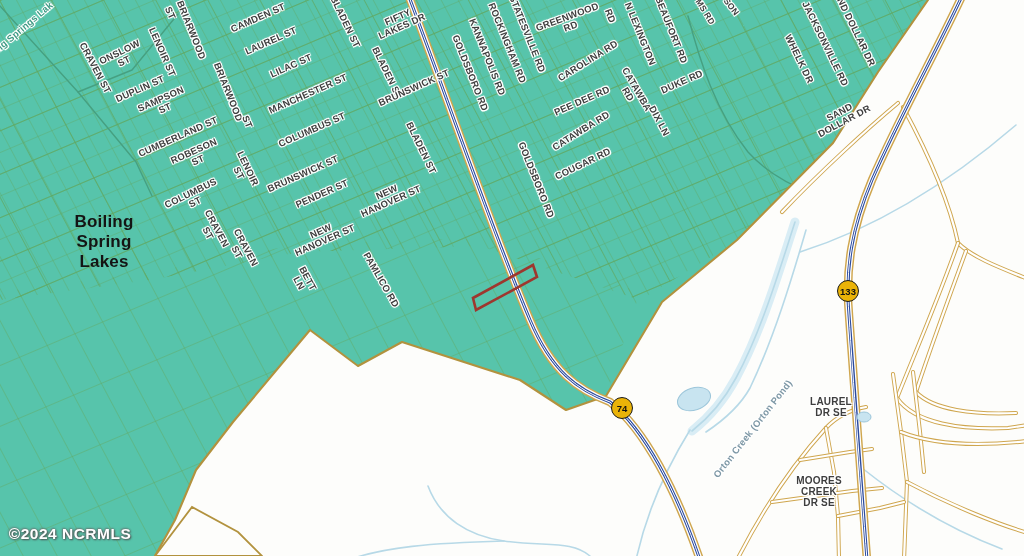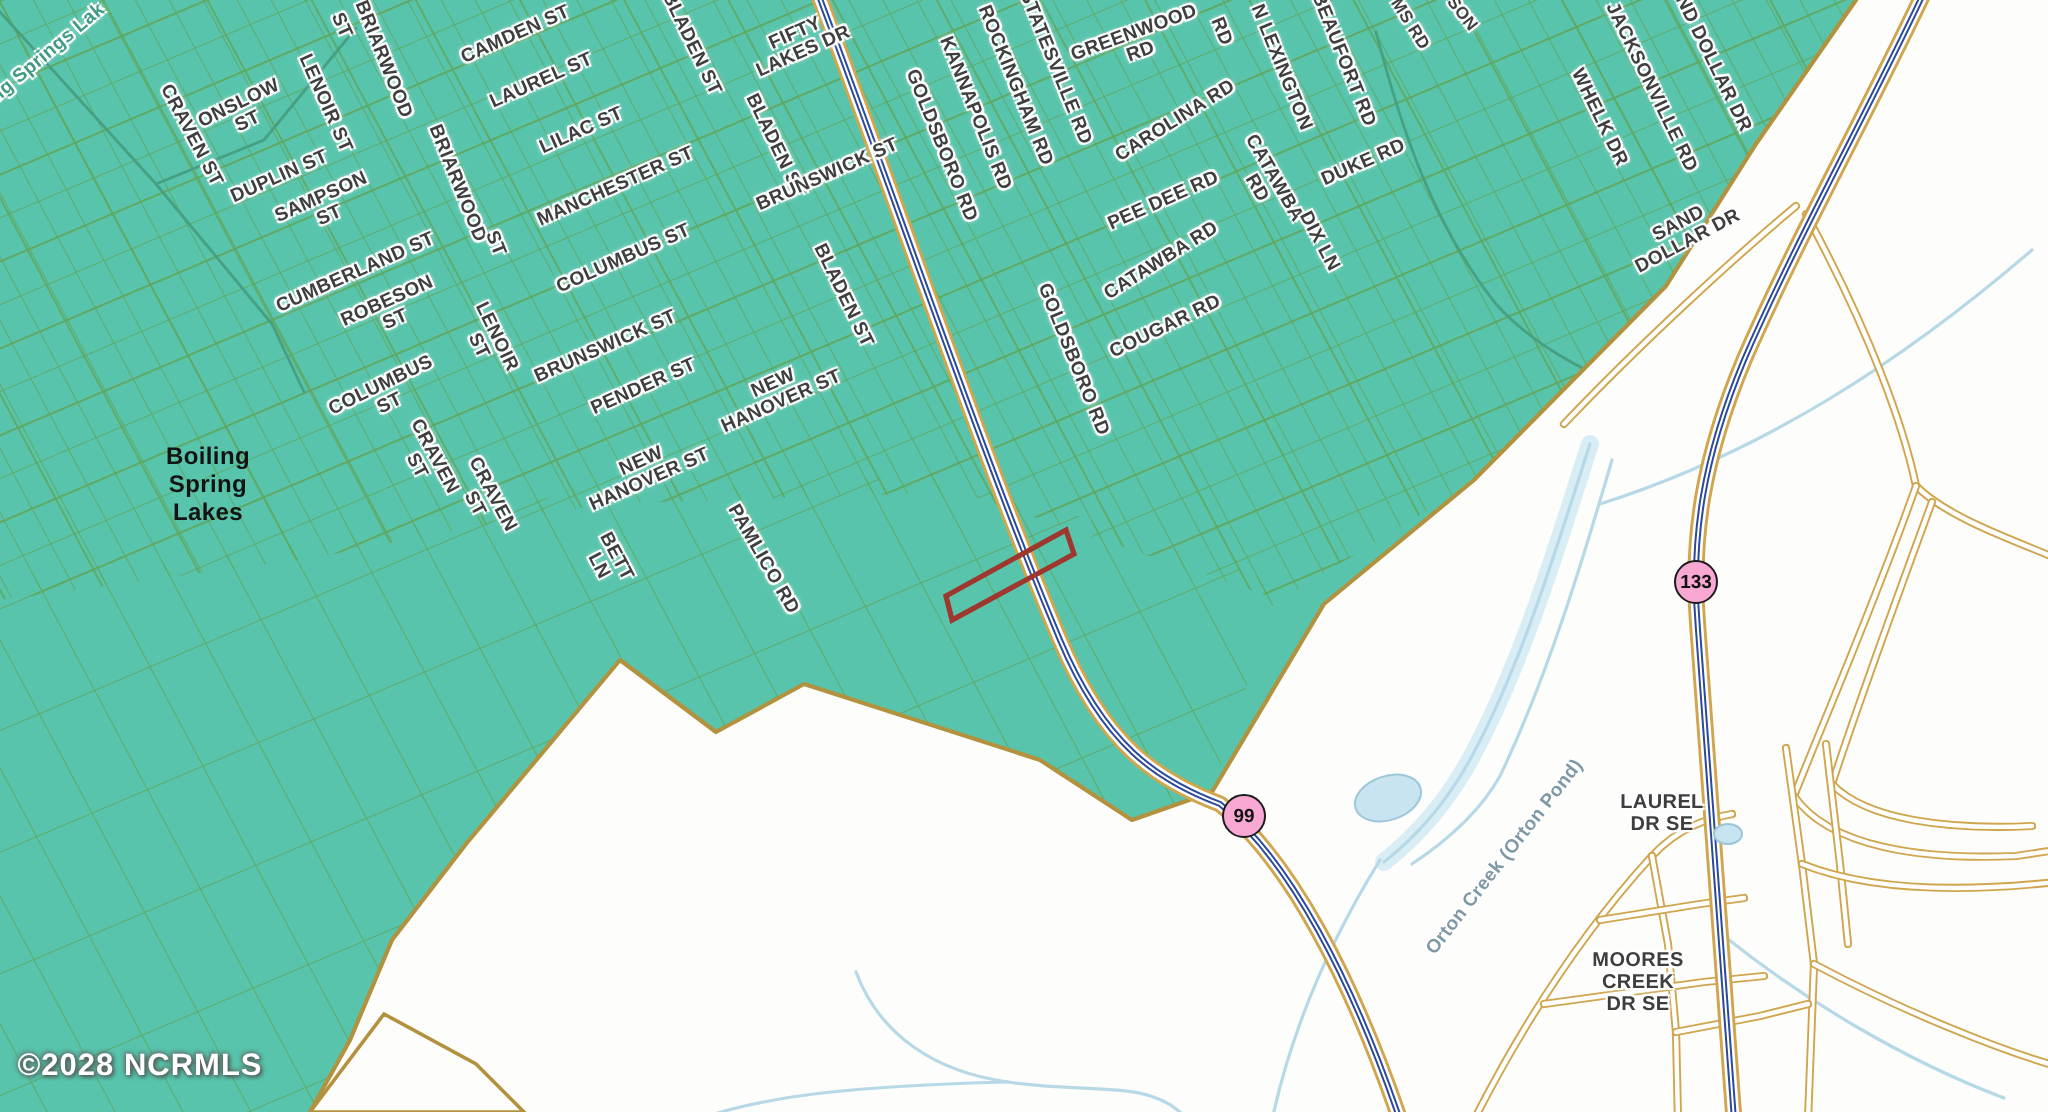--- a/index.html
+++ b/index.html
@@ -13,30 +13,30 @@
     letter-spacing:.2px;white-space:pre;text-align:center;line-height:1.08;
     transform-origin:center;
     text-shadow:-1px -1px 0 #fff,1px -1px 0 #fff,-1px 1px 0 #fff,1px 1px 0 #fff,0 0 2px #fff,0 0 3px #fff;
     pointer-events:none;
   }
   .lbl.street-sm{font-size:8.5px;}
   .lbl.place{font-size:10px;}
   .lbl.lake{color:#3f9a84;}
   .lbl.water{color:#7e98a6;}
   .lbl.area{
-    color:#141414;font-size:12px;line-height:1.18;letter-spacing:.2px;
+    color:#141414;font-size:17px;line-height:1.18;letter-spacing:.2px;
     text-shadow:none;
   }
   .lbl.watermark{
     color:#ffffff;font-size:15.5px;letter-spacing:.5px;
     text-shadow:0 0 2px rgba(90,90,90,.95),1px 1px 2px rgba(70,70,70,.85),-1px -1px 2px rgba(120,120,120,.6);
   }
   .shield{
     position:absolute;width:22px;height:22px;border-radius:50%;
-    background:#f9a8d4;border:1.6px solid #1b1b1b;box-sizing:border-box;
+    background:#eab308;border:1.6px solid #1b1b1b;box-sizing:border-box;
     display:flex;align-items:center;justify-content:center;
     font:bold 9.5px "Liberation Sans",sans-serif;color:#111;
     transform:translate(-50%,-50%);
   }
 </style>
 </head>
 <body>
 
 <div class="stage">
   <div id="svg-holder">
@@ -203,17 +203,17 @@
 DR SE</div>
       <div class="lbl place" style="left: 819px; top: 492px; transform: translate(-50%, -50%) rotate(0deg);">MOORES
 CREEK
 DR SE</div>
       <div class="lbl water" style="left: 753px; top: 429px; transform: translate(-50%, -50%) rotate(-52deg);">Orton Creek (Orton Pond)</div>
       <div class="lbl area" style="left: 104px; top: 242px; transform: translate(-50%, -50%) rotate(0deg);">Boiling
 Spring
 Lakes</div>
     </div>
   <div id="shield-holder">
-      <div class="shield" style="left: 622px; top: 408px;">99</div>
+      <div class="shield" style="left: 622px; top: 408px;">74</div>
       <div class="shield" style="left: 848px; top: 291px;">133</div>
     </div>
-  <div class="lbl watermark" id="watermark" style="left:70px;top:534px;transform:translate(-50%,-50%);">©2028 NCRMLS</div>
+  <div class="lbl watermark" id="watermark" style="left:70px;top:534px;transform:translate(-50%,-50%);">©2024 NCRMLS</div>
 </div>
 
 </body></html>

